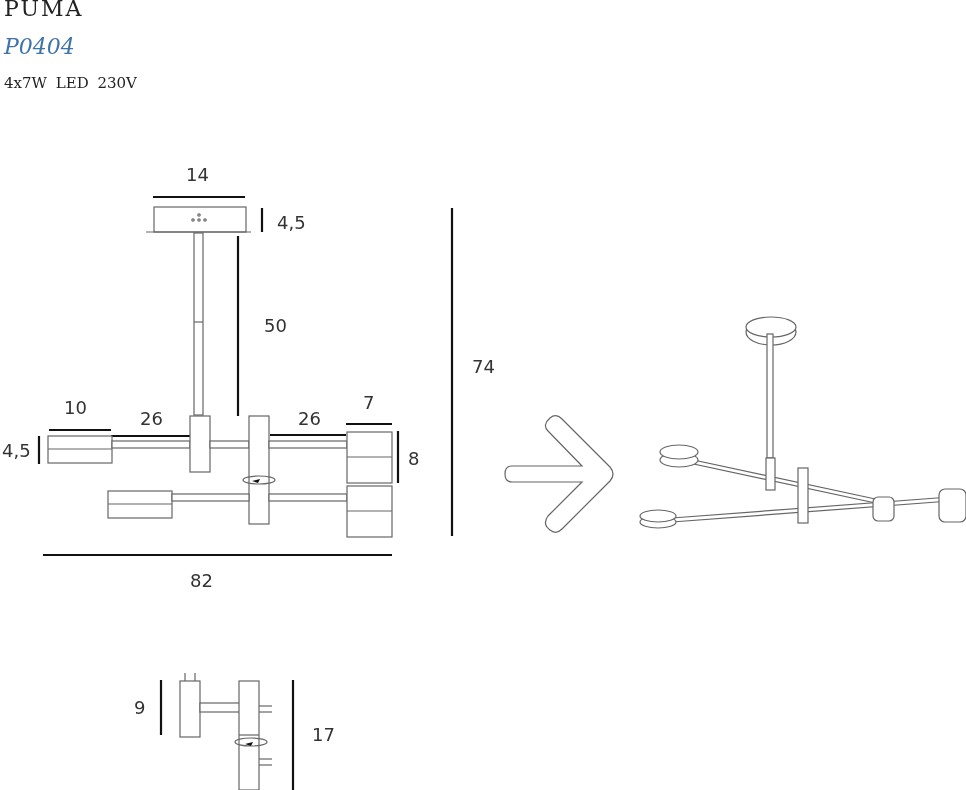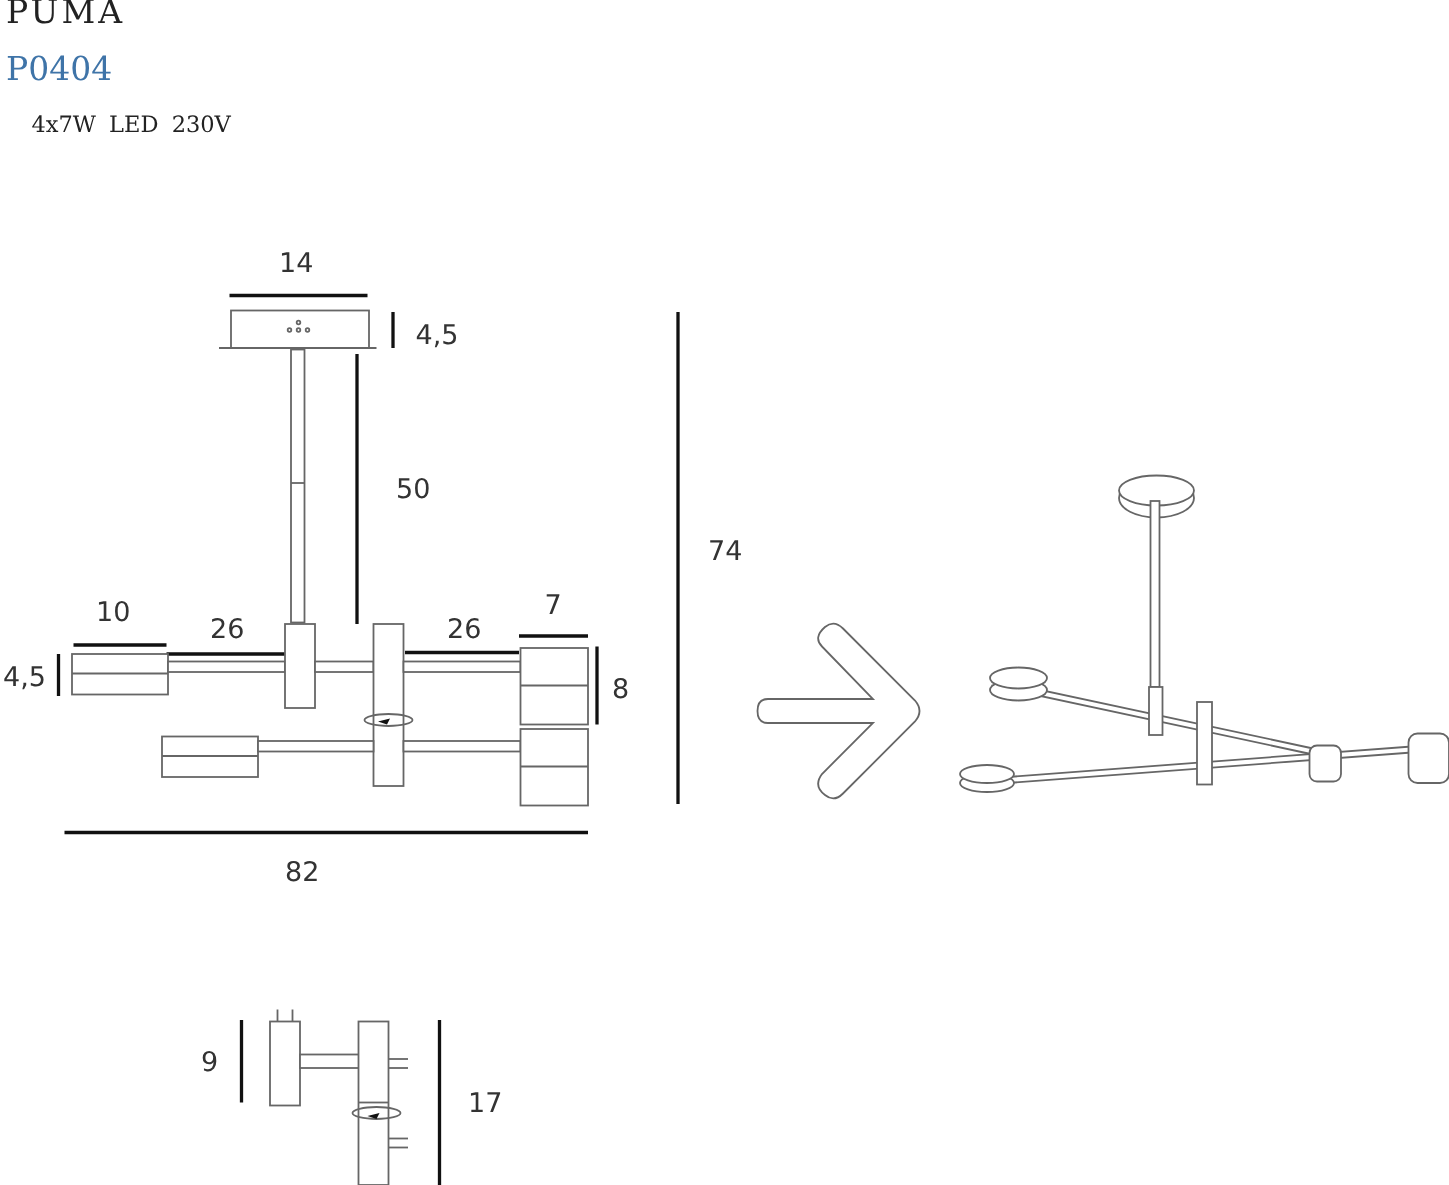--- a/index.html
+++ b/index.html
@@ -1,19 +1,19 @@
 <!DOCTYPE html>
 <html><head>
 <meta charset="utf-8">
 <style>
   html, body { margin:0; padding:0; background:#ffffff; }
   body { width:966px; height:790px; position:relative; overflow:hidden; font-family:"DejaVu Sans", sans-serif; }
   .title { position:absolute; left:4px; top:-4px; font-family:"DejaVu Serif", serif; font-size:22px; letter-spacing:2px; color:#222; }
-  .code { position:absolute; left:4px; top:34px; font-family:"DejaVu Serif", serif; font-size:22px; color:#3f74a8; }
-  .spec { position:absolute; left:4px; top:74px; font-family:"DejaVu Serif", serif; font-size:15px; color:#222; word-spacing:4px;margin-left:17px; }
+  .code { position:absolute; left:4px; top:34px; font-family:"DejaVu Serif", serif; font-size:22px; color:#3f74a8;font-style:italic; }
+  .spec { position:absolute; left:4px; top:74px; font-family:"DejaVu Serif", serif; font-size:15px; color:#222; word-spacing:4px; }
   svg { position:absolute; left:0; top:0; }
   .dim { font-family:"DejaVu Sans", sans-serif; font-size:18px; fill:#333; }
   .o { fill:#fff; stroke:#666; stroke-width:1.2; }
   .ol { fill:none; stroke:#666; stroke-width:1.2; }
   .dl { stroke:#111; stroke-width:2.2; }
 </style>
 </head>
 <body>
 
 <div class="title">PUMA</div>

